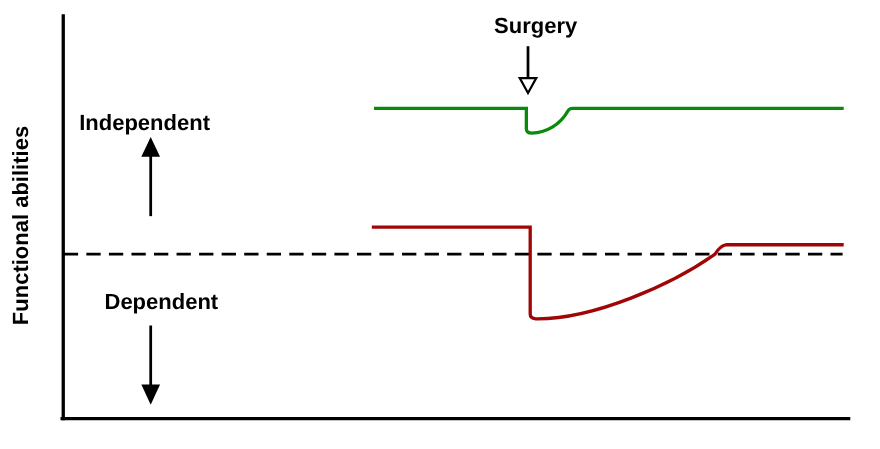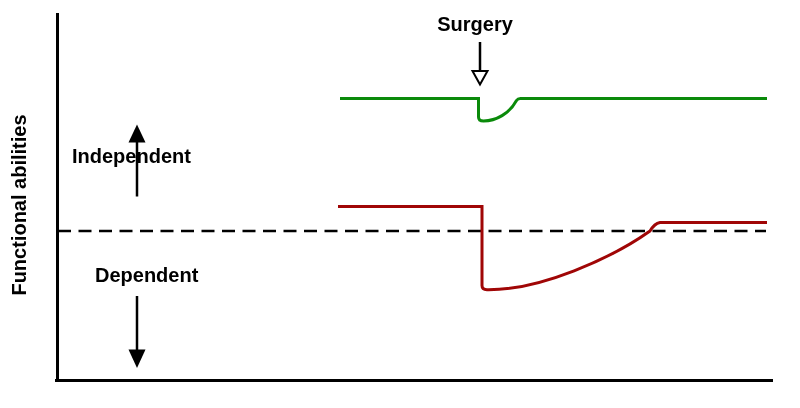--- a/index.html
+++ b/index.html
@@ -22,29 +22,28 @@
   }
   .lbl {
     position: absolute;
     font-weight: bold;
     font-size: 20px;
     line-height: 20px;
     color: #000000;
     white-space: nowrap;
   }
   .lbl.surgery {
-    left: 405px;
+    left: 417px;
     top: 14px;
     width: 140px;
     text-align: center;
   }
   .lbl.independent {
     left: 72px;
     top: 102px;
-    margin-top: 44px;
   }
   .lbl.dependent {
     left: 95px;
     top: 265px;
   }
   .lbl.ylabel {
     left: 19px;
     top: 205px;
     transform: translate(-50%, -50%) rotate(-90deg);
   }

